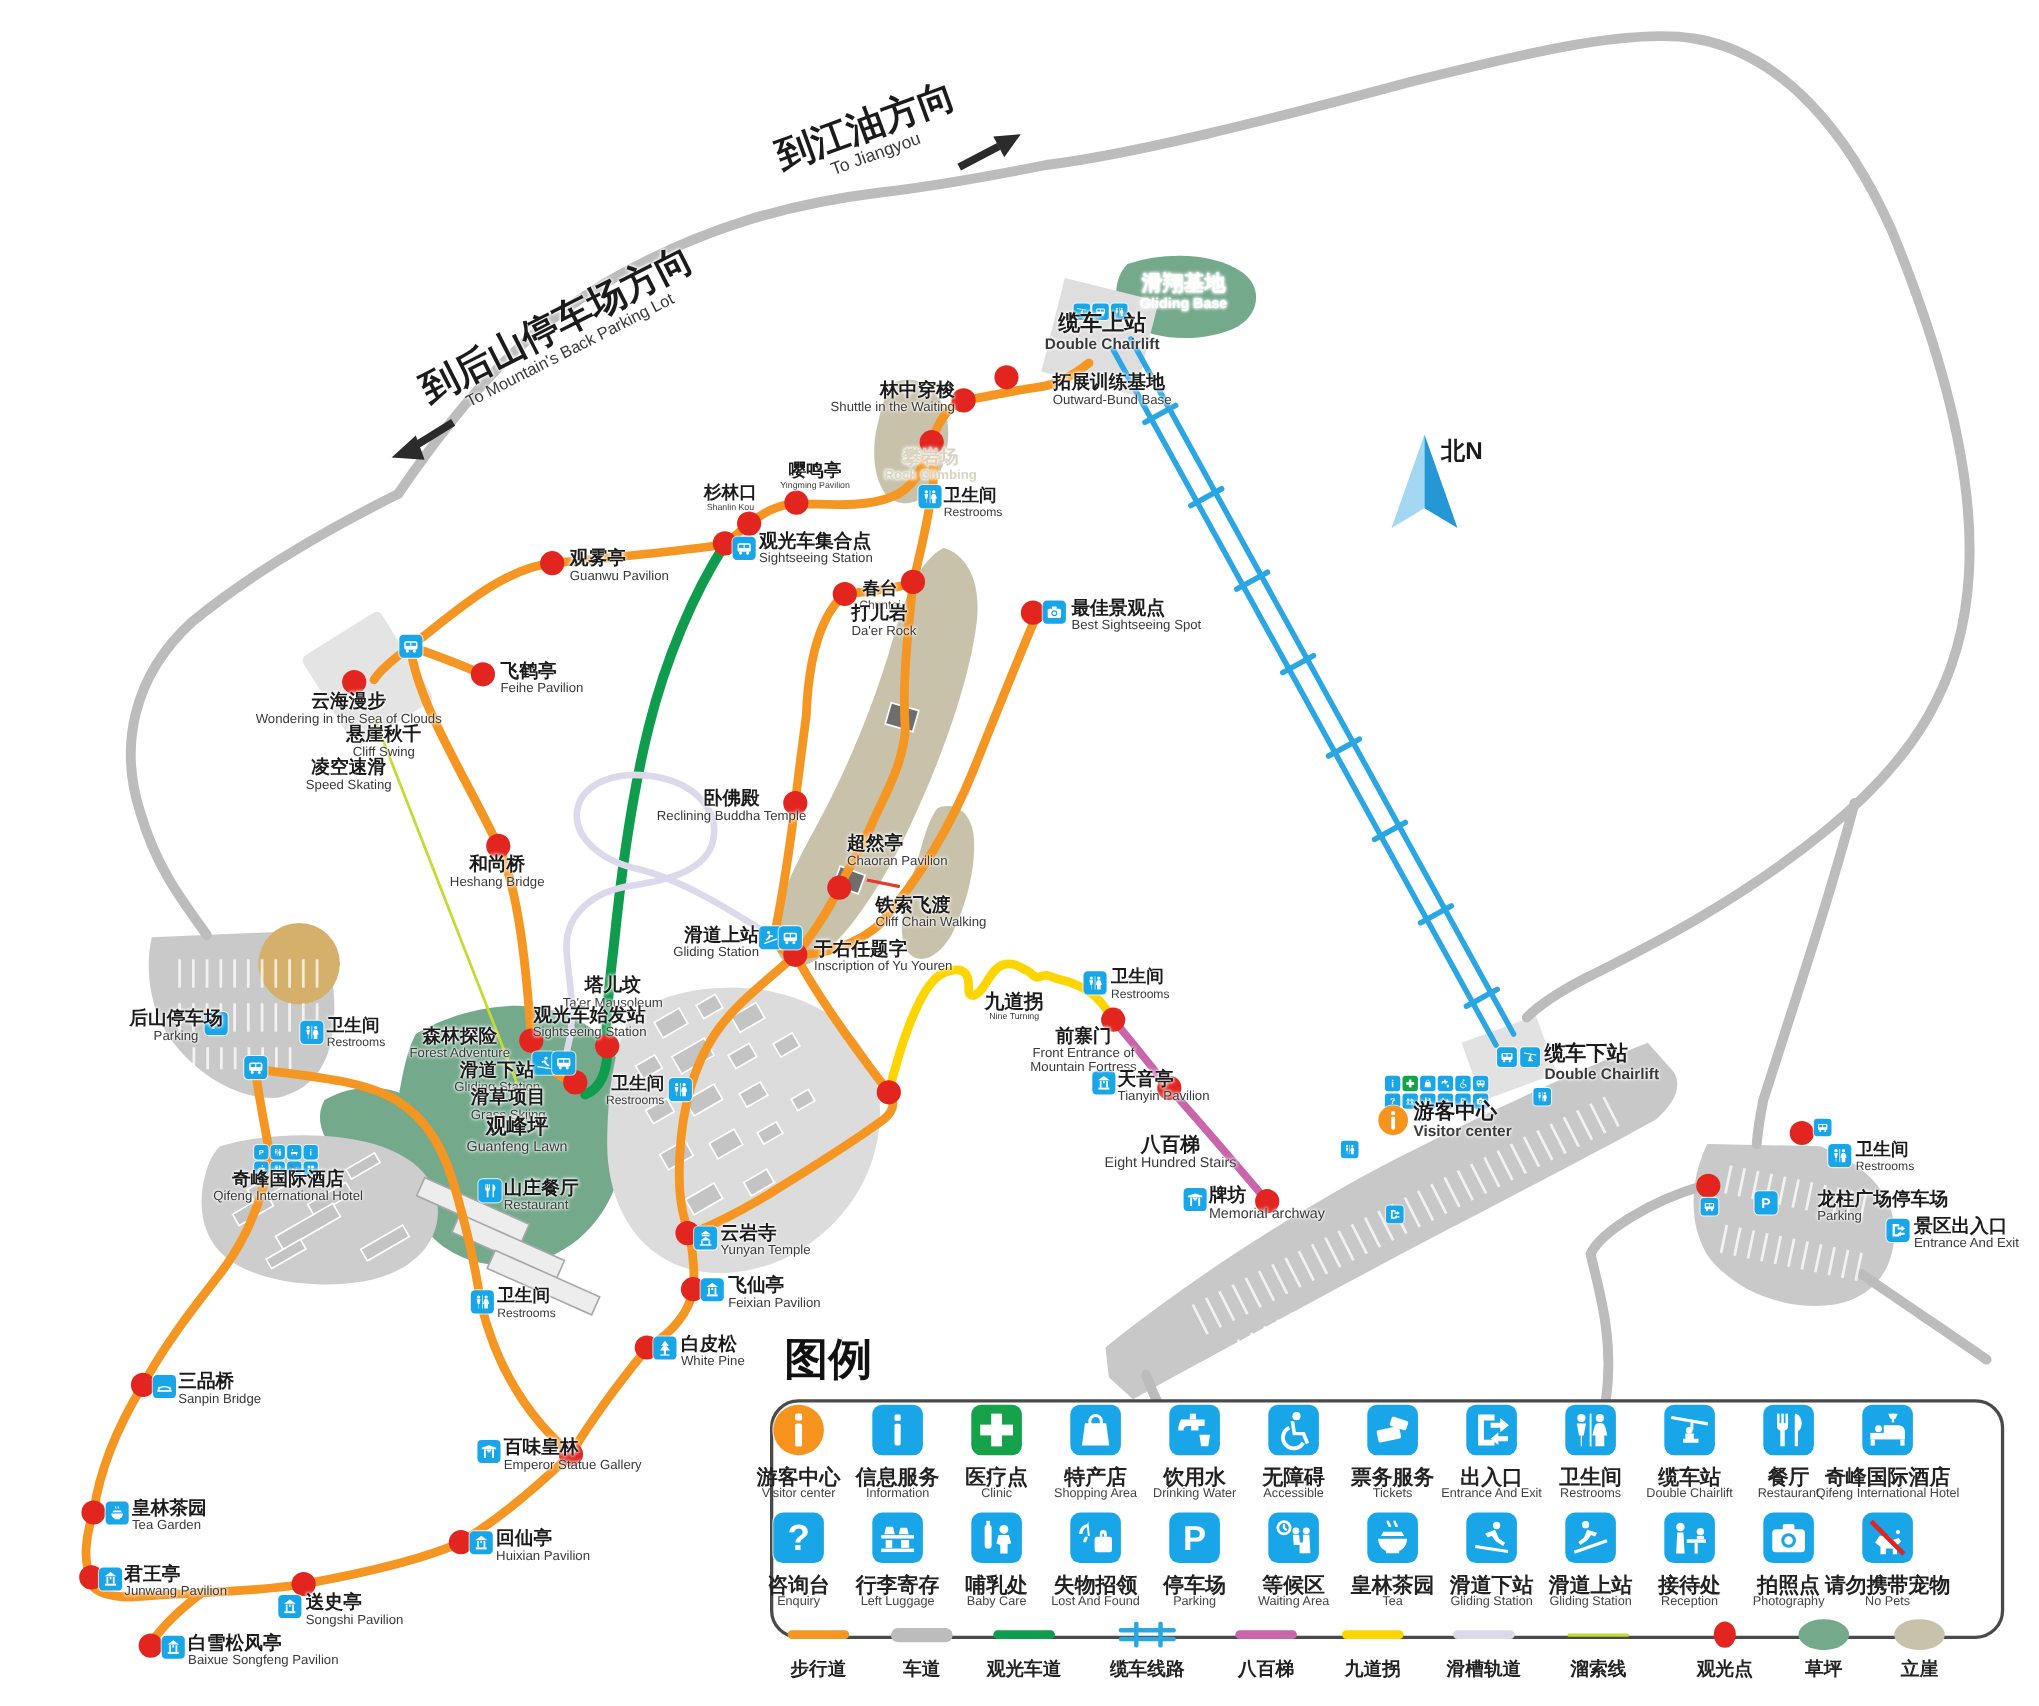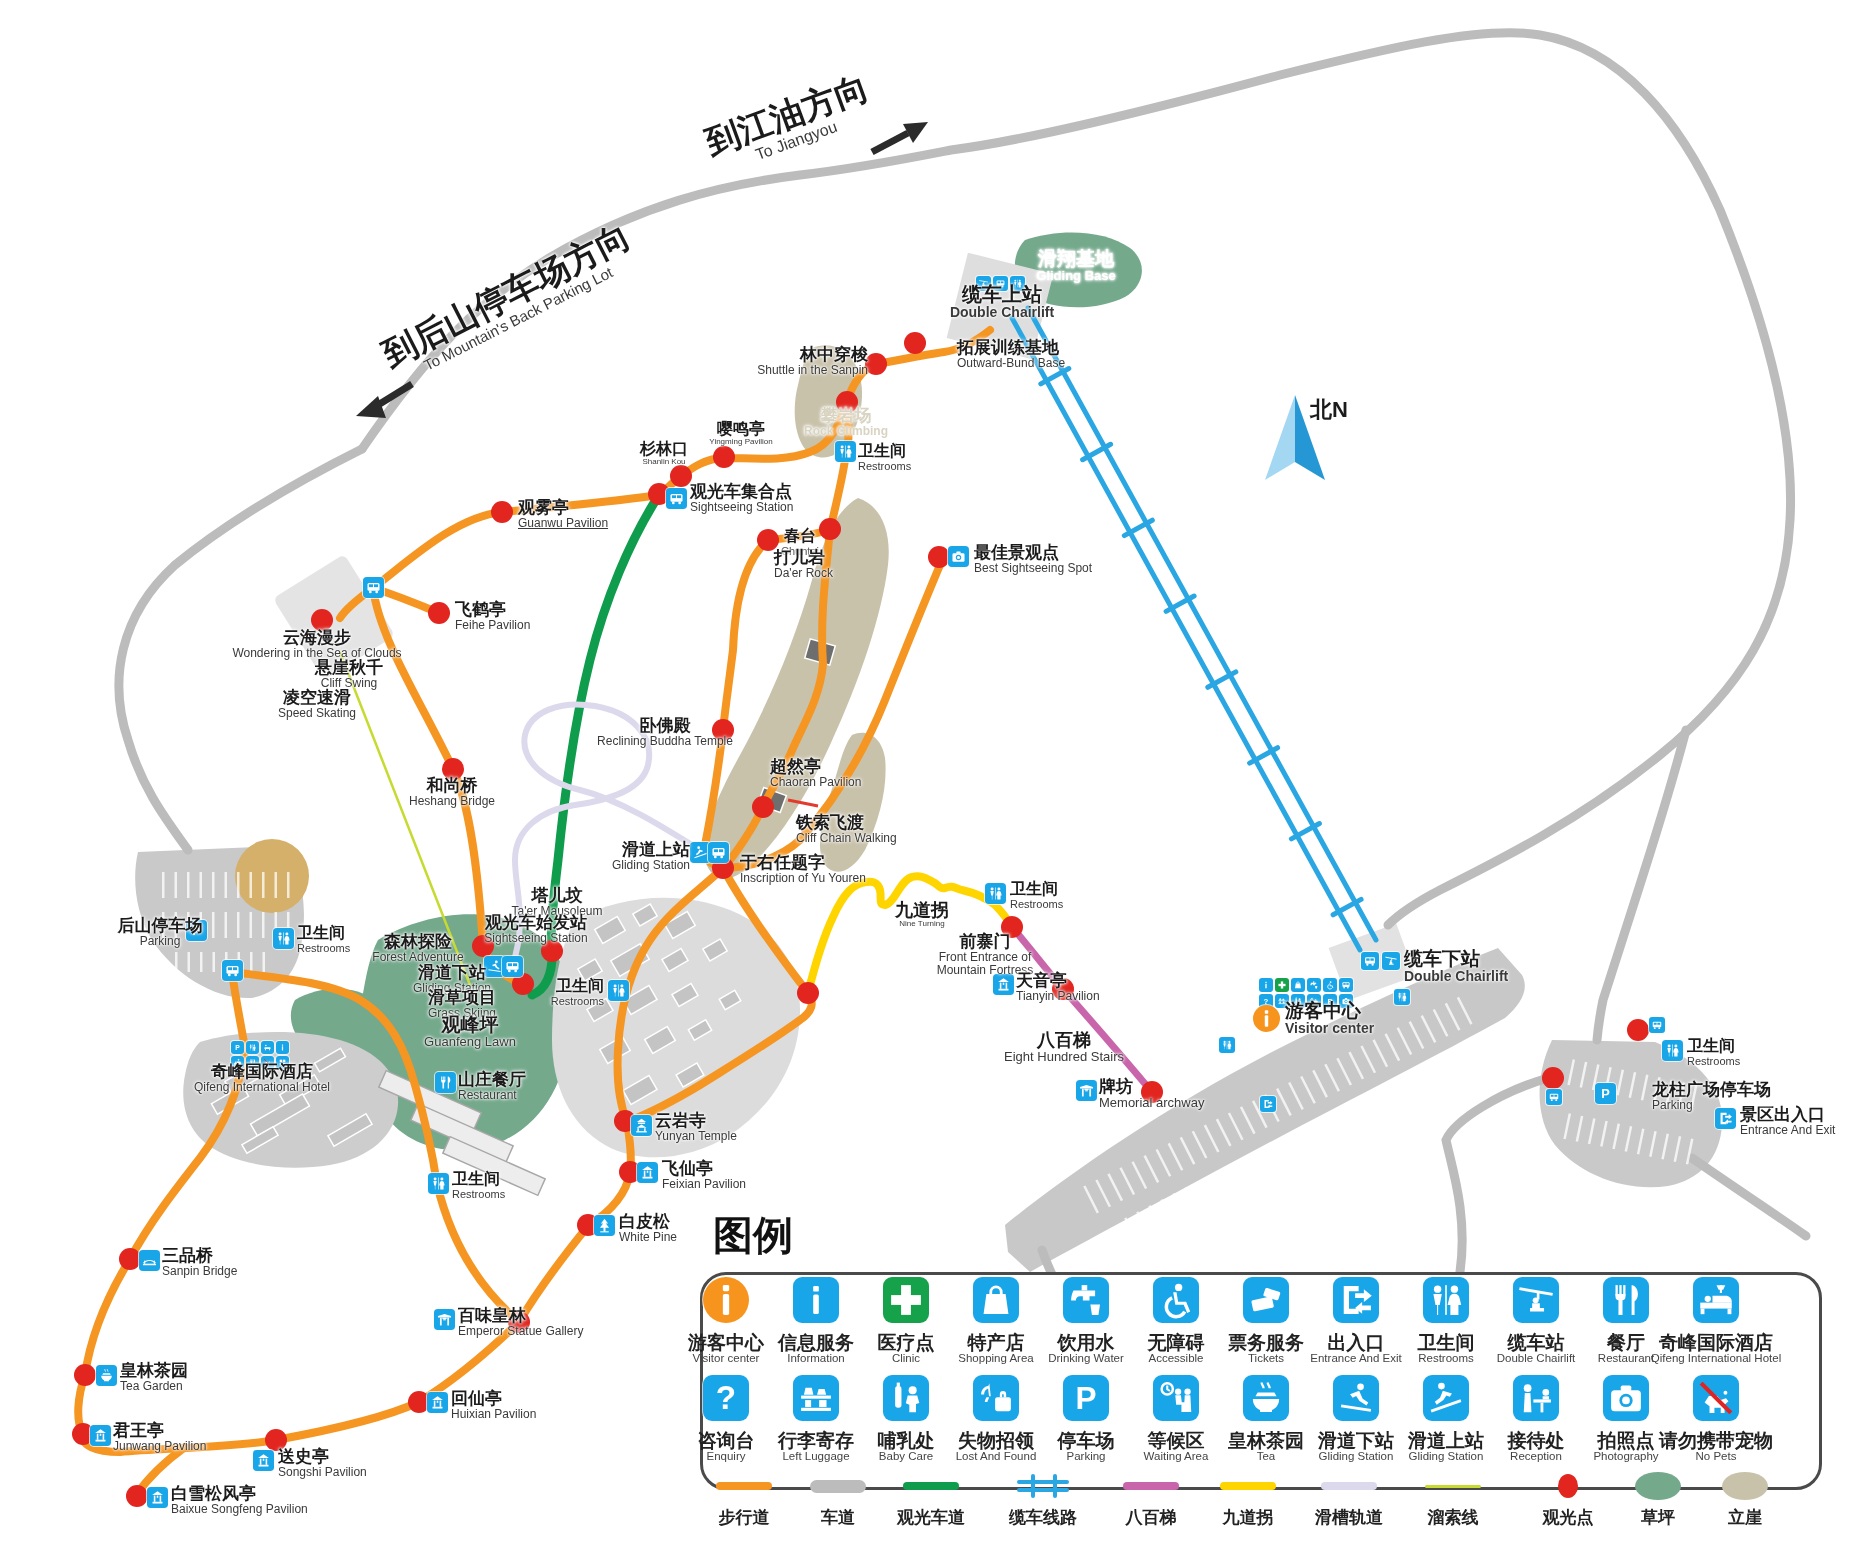--- a/index.html
+++ b/index.html
@@ -185,21 +185,21 @@
       <div class="lbl al-c" style="left: 1002px; top: 283px; transform: translateX(-50%);">
         <span class="zh" style="font-size: 20px;">缆车上站</span>
         <span class="en" style="font-size: 14px; font-weight: bold;">Double Chairlift</span>
       </div>
       <div class="lbl al-l" style="left: 957px; top: 338px;">
         <span class="zh" style="font-size: 17px;">拓展训练基地</span>
         <span class="en" style="font-size: 12px;">Outward-Bund Base</span>
       </div>
       <div class="lbl al-r" style="left: 868px; top: 345px; transform: translateX(-100%);">
         <span class="zh" style="font-size: 17px;">林中穿梭</span>
-        <span class="en" style="font-size: 12px;">Shuttle in the Sanpin</span>
+        <span class="en" style="font-size: 12px;">Shuttle in the Waiting</span>
       </div>
       <div class="lbl al-c" style="left: 846px; top: 406px; transform: translateX(-50%);">
         <span class="zh" style="font-size: 17px; color: rgb(217, 212, 194);">攀岩场</span>
         <span class="en" style="font-size: 12px; color: rgb(217, 212, 194); font-weight: bold;">Rock Climbing</span>
       </div>
       <div class="lbl al-c" style="left: 741px; top: 420px; transform: translateX(-50%);">
         <span class="zh" style="font-size: 16px;">嘤鸣亭</span>
         <span class="en" style="font-size: 8px;">Yingming Pavilion</span>
       </div>
       <div class="lbl al-c" style="left: 664px; top: 440px; transform: translateX(-50%);">
@@ -221,21 +221,21 @@
       <div class="lbl al-l" style="left: 774px; top: 548px;">
         <span class="zh" style="font-size: 17px;">打儿岩</span>
         <span class="en" style="font-size: 12px;">Da'er Rock</span>
       </div>
       <div class="lbl al-l" style="left: 974px; top: 543px;">
         <span class="zh" style="font-size: 17px;">最佳景观点</span>
         <span class="en" style="font-size: 12px;">Best Sightseeing Spot</span>
       </div>
       <div class="lbl al-l" style="left: 518px; top: 498px;">
         <span class="zh" style="font-size: 17px;">观雾亭</span>
-        <span class="en" style="font-size: 12px; text-decoration: underline;">Guanwu Pavilion</span>
+        <span class="en" style="font-size: 12px;">Guanwu Pavilion</span>
       </div>
       <div class="lbl al-l" style="left: 455px; top: 600px;">
         <span class="zh" style="font-size: 17px;">飞鹤亭</span>
         <span class="en" style="font-size: 12px;">Feihe Pavilion</span>
       </div>
       <div class="lbl al-c" style="left: 317px; top: 628px; transform: translateX(-50%);">
         <span class="zh" style="font-size: 17px;">云海漫步</span>
         <span class="en" style="font-size: 12px;">Wondering in the Sea of Clouds</span>
       </div>
       <div class="lbl al-c" style="left: 317px; top: 658px; transform: translateX(-50%); margin-left: 32px;">

